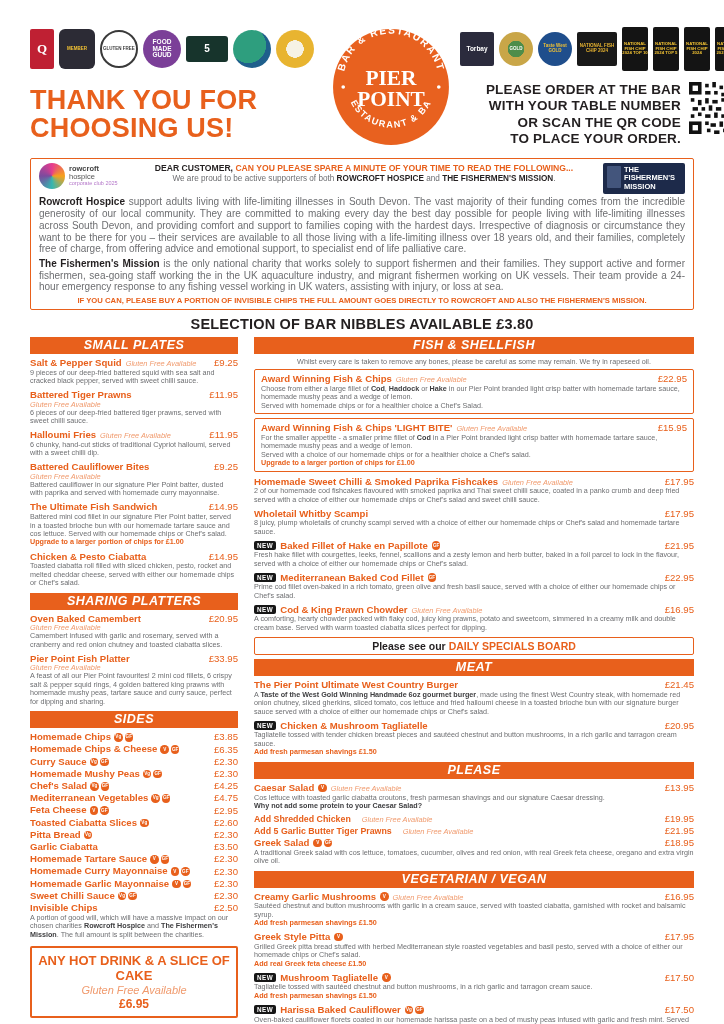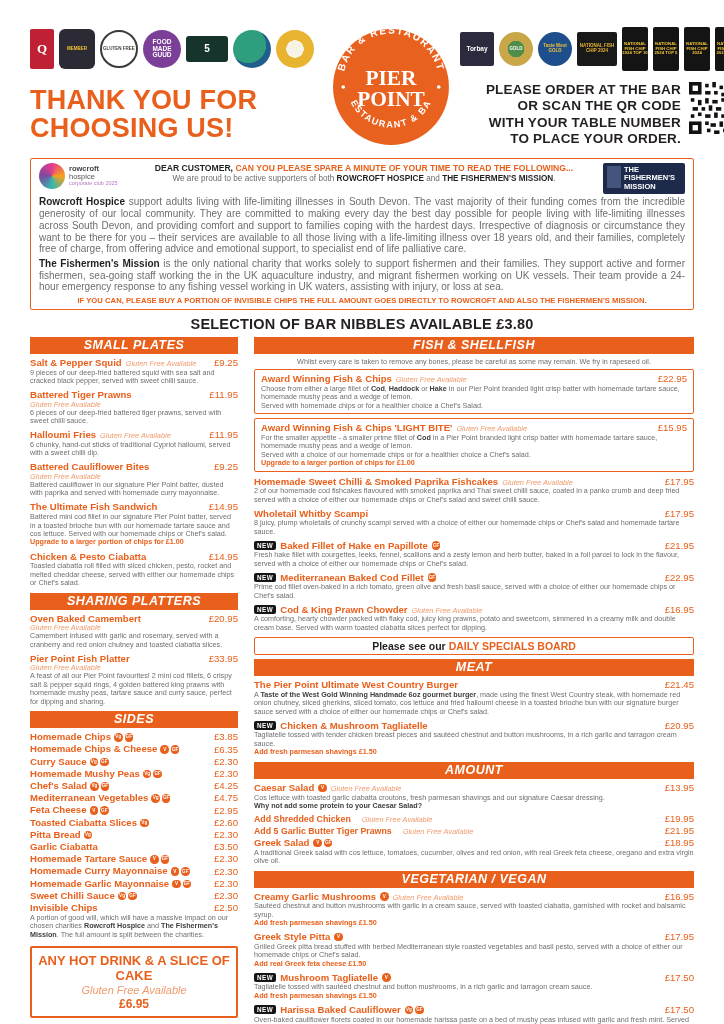--- a/index.html
+++ b/index.html
@@ -187,22 +187,22 @@
           <div class="badge b-fish-chip-3 tallfc">
             <div class="badge-label">NATIONAL FISH CHIP 2024</div>
           </div>
           <div class="badge b-fish-chip-4 tallfc">
             <div class="badge-label">NATIONAL FISH CHIP 2025 TOP 5</div>
           </div>
         </div>
       <div class="order-row">
         <div class="order-lines" id="order-lines">
             <div>PLEASE ORDER AT THE BAR</div>
+            <div>WITH YOUR TABLE NUMBER</div>
             <div>OR SCAN THE QR CODE</div>
-            <div>WITH YOUR TABLE NUMBER</div>
             <div>TO PLACE YOUR ORDER.</div>
           </div>
         <svg class="qr" viewBox="0 0 29 29" width="52" height="52">
           <rect width="29" height="29" fill="#fff"></rect>
           <g fill="#111">
             <rect x="0" y="0" width="7" height="7"></rect>
               <rect x="22" y="0" width="7" height="7"></rect>
               <rect x="0" y="22" width="7" height="7"></rect>
             <rect x="2" y="2" width="3" height="3" fill="#fff"></rect>
               <rect x="24" y="2" width="3" height="3" fill="#fff"></rect>
@@ -558,21 +558,21 @@
             <div class="ihead">
               <span class="newb">NEW</span>
               <span class="iname">Chicken &amp; Mushroom Tagliatelle</span>
               <span class="price">£20.95</span>
             </div>
             <div class="dline">Tagliatelle tossed with tender chicken breast pieces and sautéed chestnut and button mushrooms, in a rich garlic and tarragon cream sauce.</div>
             <div class="extra">Add fresh parmesan shavings £1.50</div>
           </div>
         </section>
         <section class="msec">
-          <div class="bar">AMOUNT</div>
+          <div class="bar">PLEASE</div>
           <div class="item">
             <div class="ihead">
               <span class="iname">Caesar Salad</span>
               <span class="icons">
                 <span class="vicon">V</span>
               </span>
               <span class="note">Gluten Free Available</span>
               <span class="price">£13.95</span>
             </div>
             <div class="dline">Cos lettuce with toasted garlic ciabatta croutons, fresh parmesan shavings and our signature Caesar dressing.</div>

